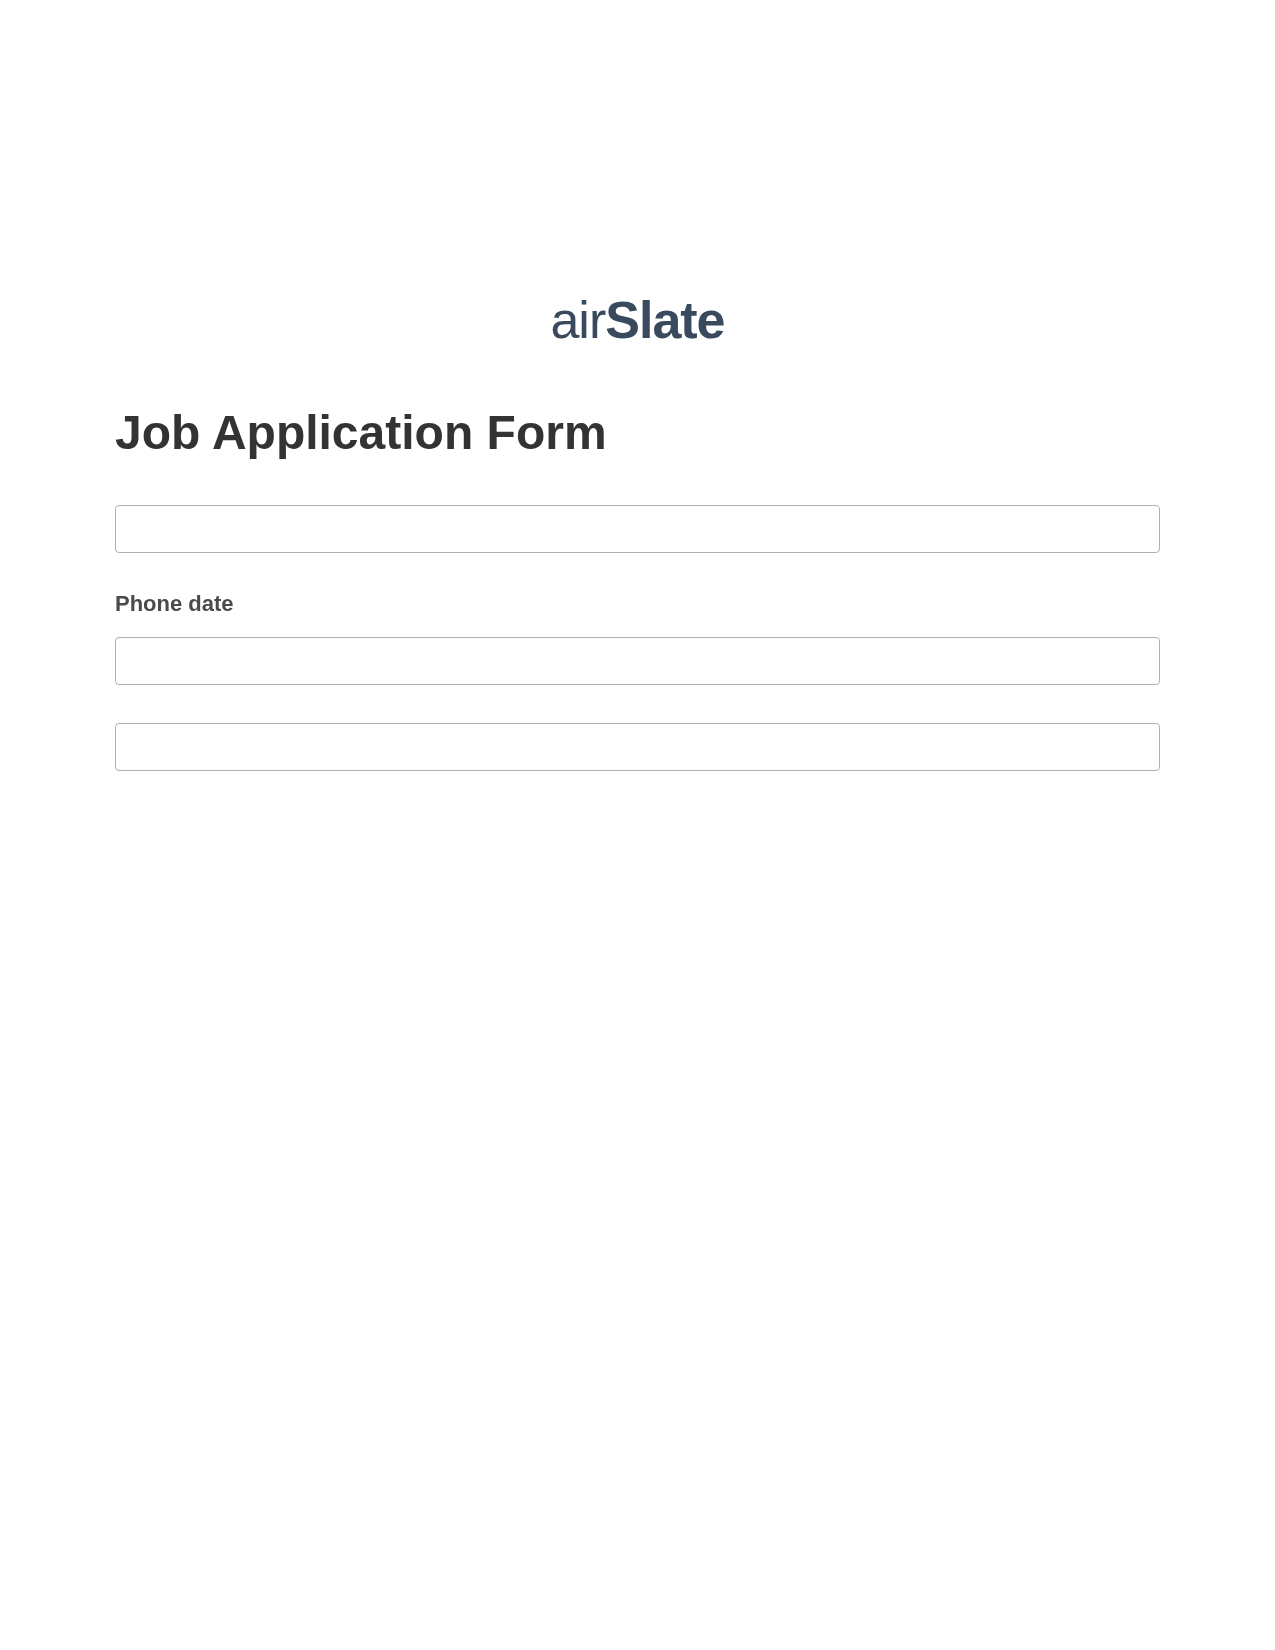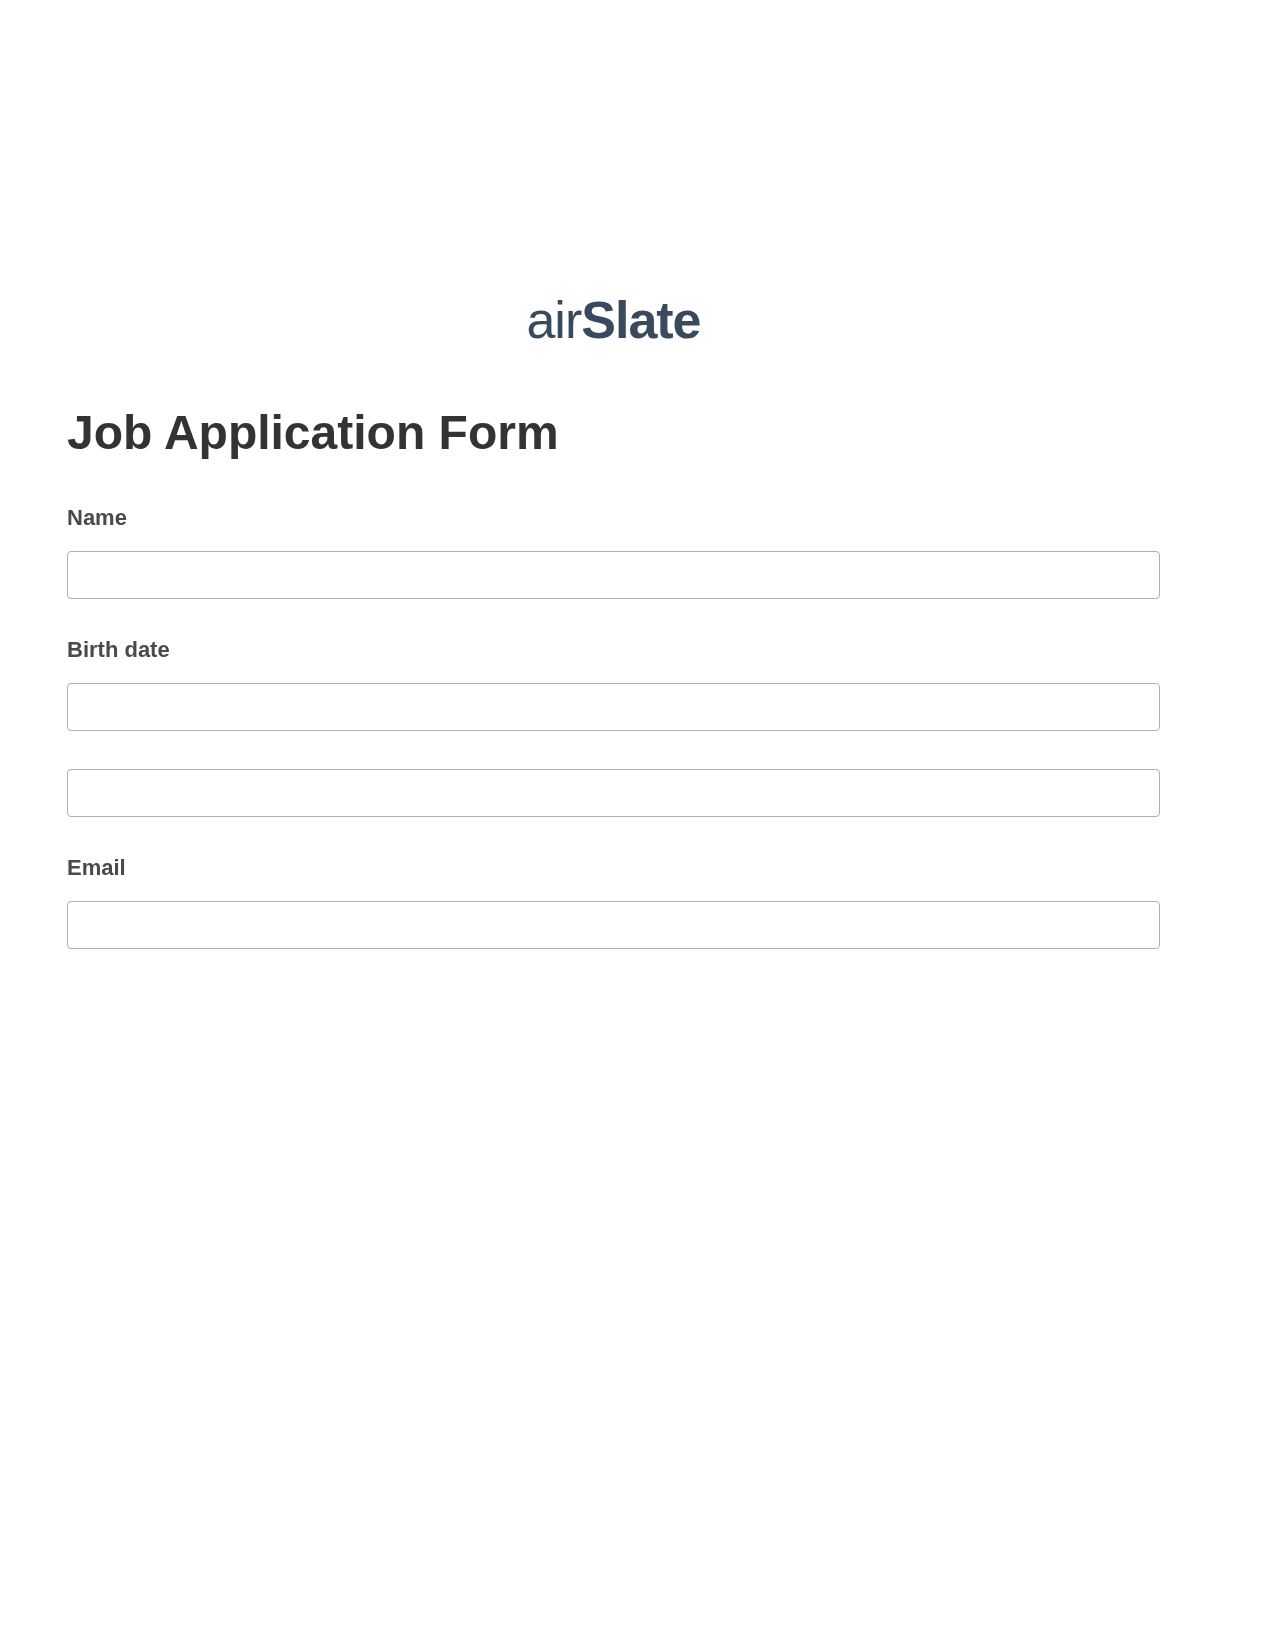--- a/index.html
+++ b/index.html
@@ -9,21 +9,21 @@
     }
     body {
       width: 1275px;
       height: 1650px;
       background: #ffffff;
       font-family: Arial, Helvetica, sans-serif;
       color: #333333;
     }
     .container {
       padding-top: 290px;
-      padding-left: 67px;
+      padding-left: 115px;
       padding-right: 115px;
     }
     .logo {
       text-align: center;
       margin-bottom: 55px;
     }
     .logo-text {
       font-size: 52px;
       font-weight: 700;
       color: #3a4a5e;
@@ -68,30 +68,25 @@
 <div class="container">
   <div class="logo">
     <span class="logo-text">
       <span class="logo-air">air</span><span class="logo-slate">Slate</span>
     </span>
   </div>
 
   <h1 class="form-title">Job Application Form</h1>
 
   <div class="form-group">
-    <label class="form-label">Name</label>
     <input type="text" class="form-input" value="" style="">
   </div>
 
   <div class="form-group">
-    <label class="form-label">Birth date</label>
+    <label class="form-label">Phone date</label>
     <input type="text" class="form-input" value="" style="">
   </div>
 
   <div class="form-group">
     <input type="text" class="form-input" value="" style="">
   </div>
 
-  <div class="form-group">
-    <label class="form-label">Email</label>
-    <input type="text" class="form-input" value="" style="">
-  </div>
 </div>
 
 </body></html>

